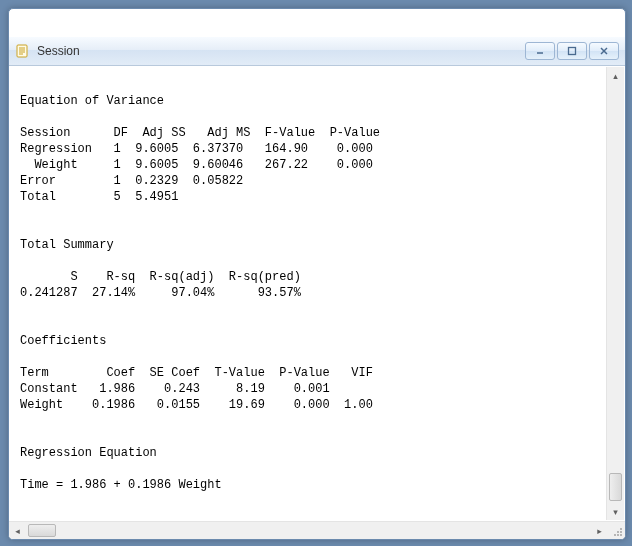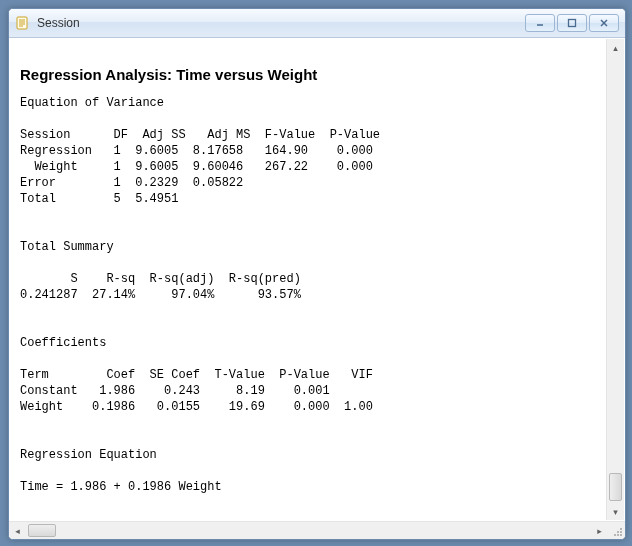--- a/index.html
+++ b/index.html
@@ -28,20 +28,21 @@
   .titlebar {
     height: 28px;
     background: linear-gradient(to bottom, #f7fbff 0%, #e6eef8 45%, #d5e3f3 46%, #e2ecf7 100%);
     border-bottom: 1px solid #b8c9dc;
     display: flex;
     align-items: center;
     padding: 0 2px 0 6px;
     gap: 6px;
     font-size: 12px;
     color: #333;
+    margin-top: 28px;
   }
   .app-icon {
     width: 16px;
     height: 16px;
     display: flex;
     align-items: center;
     justify-content: center;
   }
   .title-text {
     flex: 1;
@@ -195,24 +196,24 @@
         <svg width="10" height="10" viewBox="0 0 10 10">
           <line x1="2" y1="2" x2="8" y2="8" stroke="#4a6a8f" stroke-width="1.5"></line>
           <line x1="8" y1="2" x2="2" y2="8" stroke="#4a6a8f" stroke-width="1.5"></line>
         </svg>
       </div>
     </div>
   </div>
 
   <div class="content-area">
     <div class="text-pane">
-<h2>Regression Analysis: Time versus Weight</h2><span>Equation of Variance</span>
+<span>Equation of Variance</span>
 
 <span>Session      DF  Adj SS   Adj MS  F-Value  P-Value</span>
-<span>Regression   1  9.6005  8.17658   164.90    0.000</span>
+<span>Regression   1  9.6005  6.37370   164.90    0.000</span>
 <span>  Weight     1  9.6005  9.60046   267.22    0.000</span>
 <span>Error        1  0.2329  0.05822</span>
 <span>Total        5  5.4951</span>
 
 
 <span>Total Summary</span>
 
 <span>       S    R-sq  R-sq(adj)  R-sq(pred)</span>
 <span>0.241287  27.14%     97.04%      93.57%</span>
 

